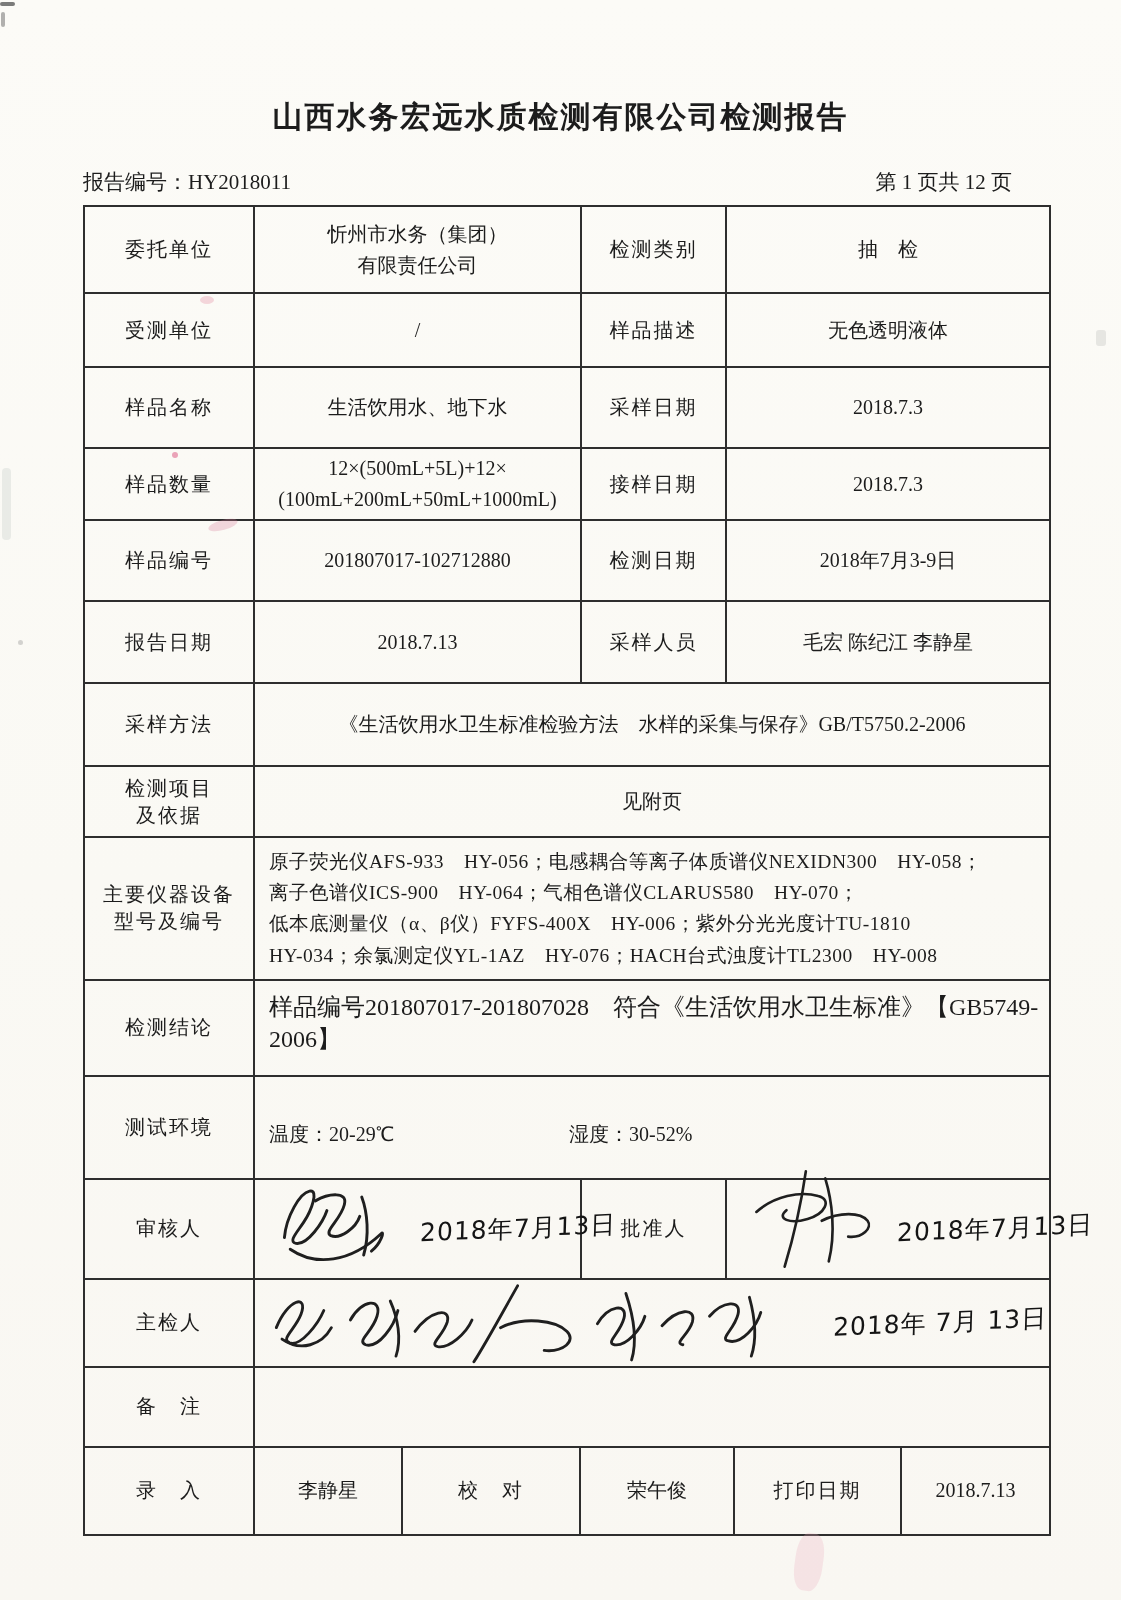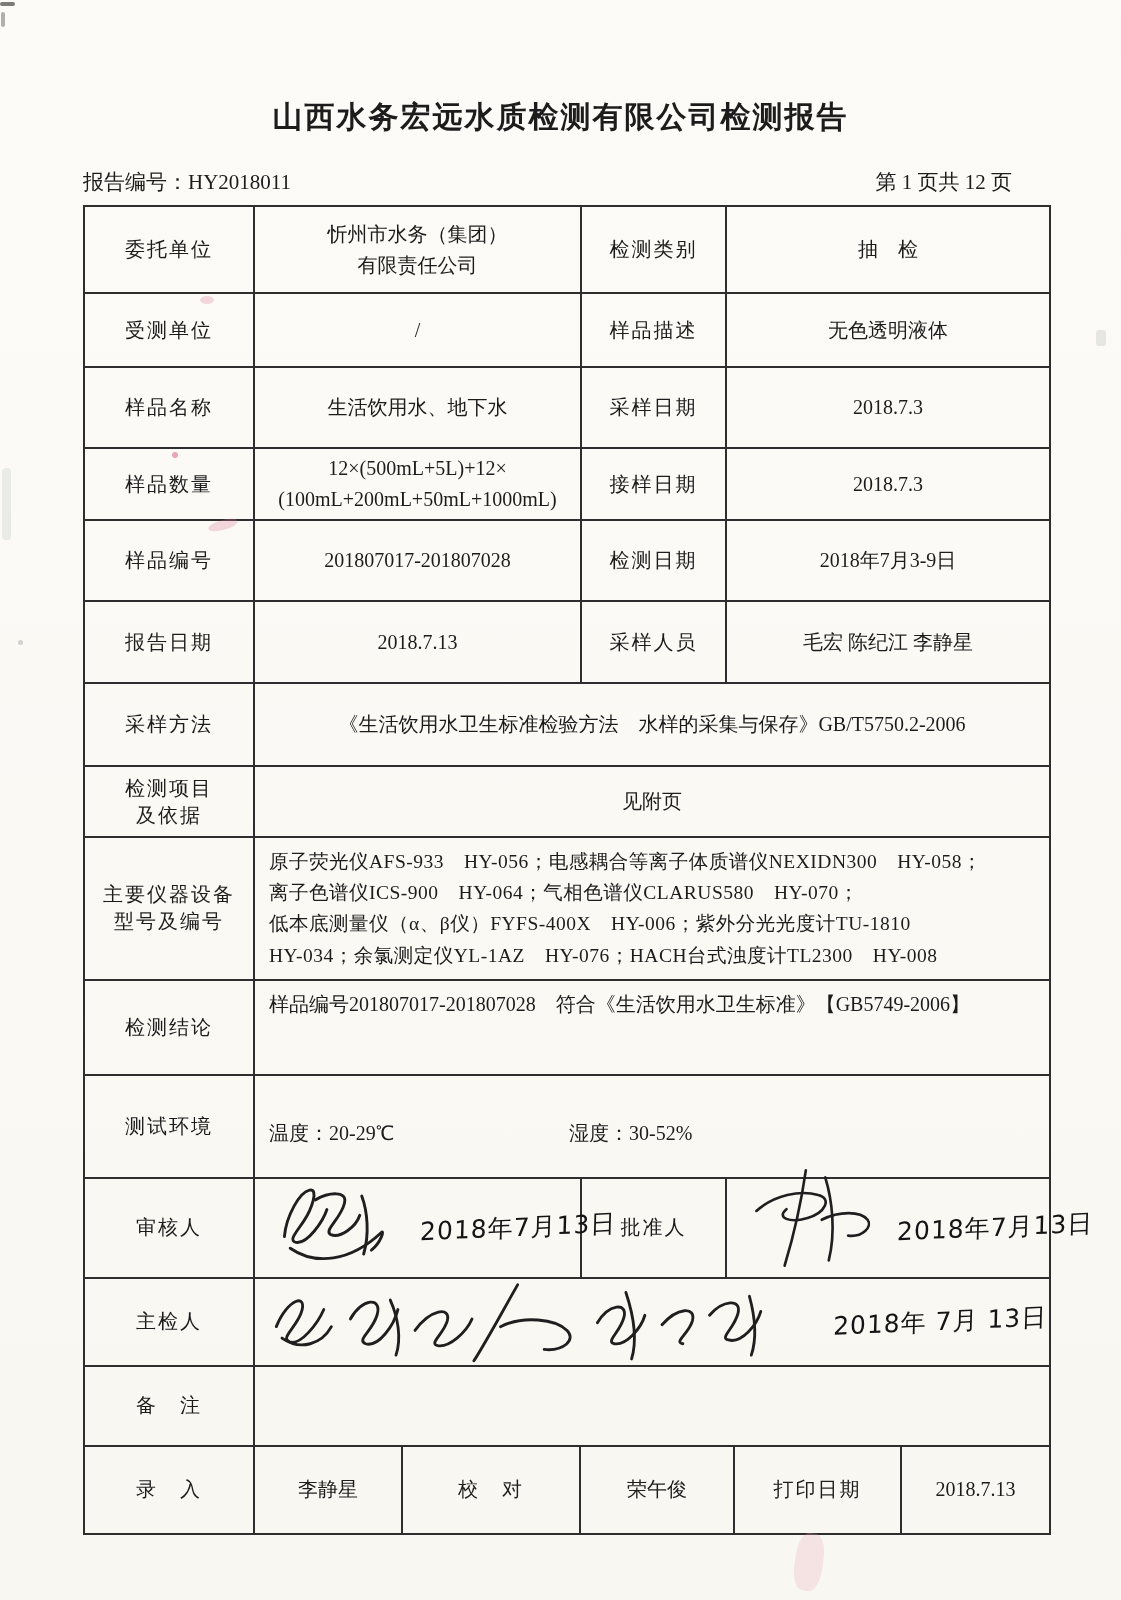--- a/index.html
+++ b/index.html
@@ -33,21 +33,21 @@
   }
   td.lbl{letter-spacing:2px;}
   .pre{white-space:pre-line;}
   td.val{line-height:1.55;}
   td.instr{
     text-align:left;padding:8px 14px;font-size:19.5px;line-height:1.6;
     letter-spacing:0.5px;
     margin-left:29px;
   }
   td.concl{
-    text-align:left;vertical-align:top;padding:10px 6px 20px 14px;font-size:20px;
+    text-align:left;vertical-align:top;padding:10px 6px 20px 14px;font-size:24px;
   }
   td.env{text-align:left;padding-left:14px;font-family:Liberation Serif, serif;}
   .envline{display:flex;align-items:center;padding-top:14px;}
   .envline .temp{width:300px;}
   .r1{height:87px}.r2{height:74px}.r3{height:81px}.r4{height:60px}
   .r5{height:81px}.r6{height:82px}.r7{height:83px}.r8{height:71px}
   .r9{height:121px}.r10{height:95px}.r11{height:103px}.r12{height:88px}
   .r13{height:84px}.r14{height:80px}.r15{height:88px}
   td.sigcell{position:relative;overflow:visible;padding:0 6px;}
   .sigline{display:flex;align-items:center;height:100%;}
@@ -120,21 +120,21 @@
       <tr class="r4">
         <td class="lbl">样品数量</td>
         <td class="val pre">12×(500mL+5L)+12×
 (100mL+200mL+50mL+1000mL)</td>
         <td class="lbl">接样日期</td>
         <td class="val">2018.7.3</td>
       </tr>
 
       <tr class="r5">
         <td class="lbl">样品编号</td>
-        <td class="val">201807017-201807028</td>
+        <td class="val">201807017-102712880</td>
         <td class="lbl">检测日期</td>
         <td class="val">2018年7月3-9日</td>
       </tr>
 
       <tr class="r6">
         <td class="lbl">报告日期</td>
         <td class="val">2018.7.13</td>
         <td class="lbl">采样人员</td>
         <td class="val">毛宏 陈纪江 李静星</td>
       </tr>

